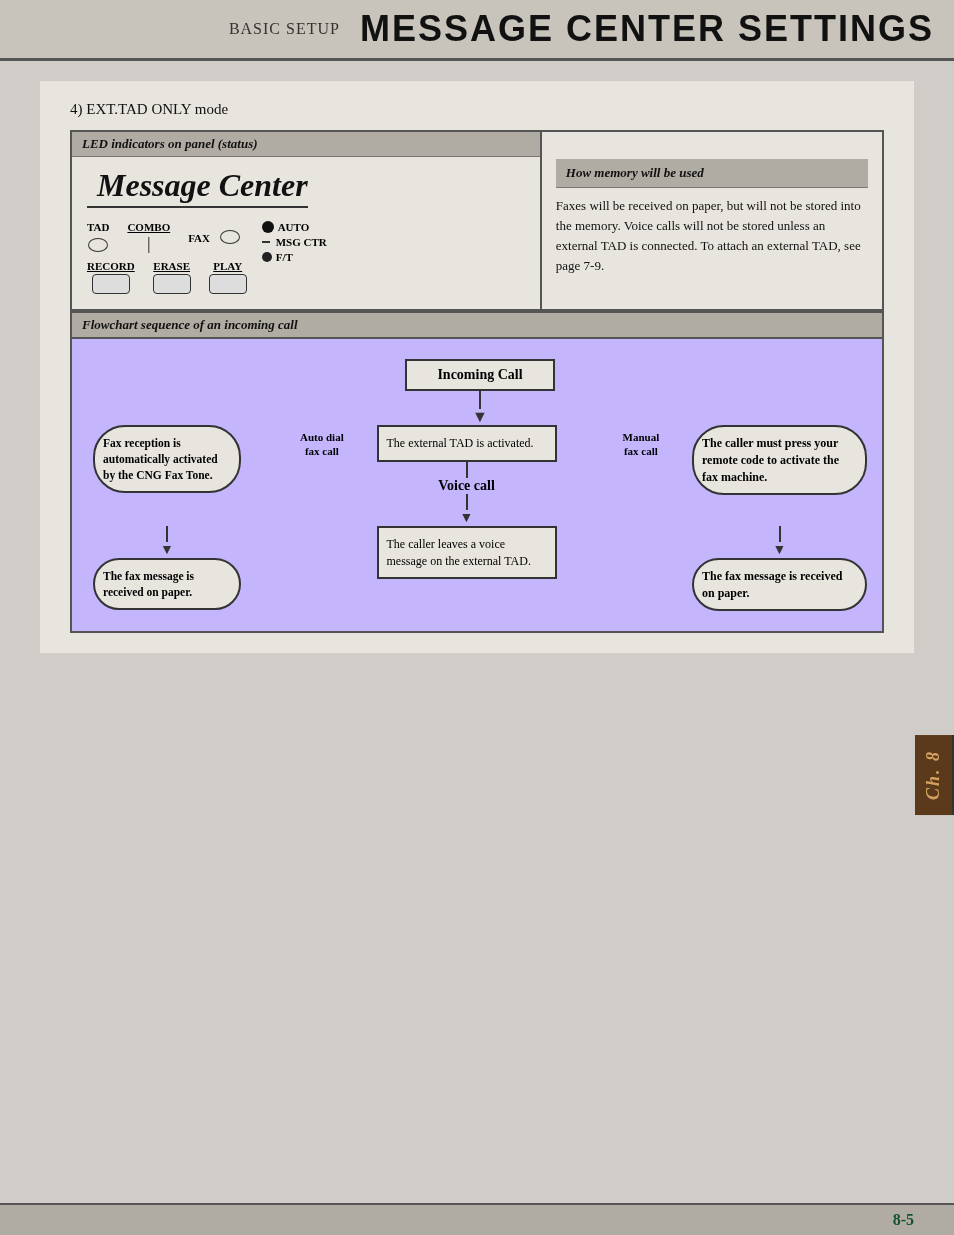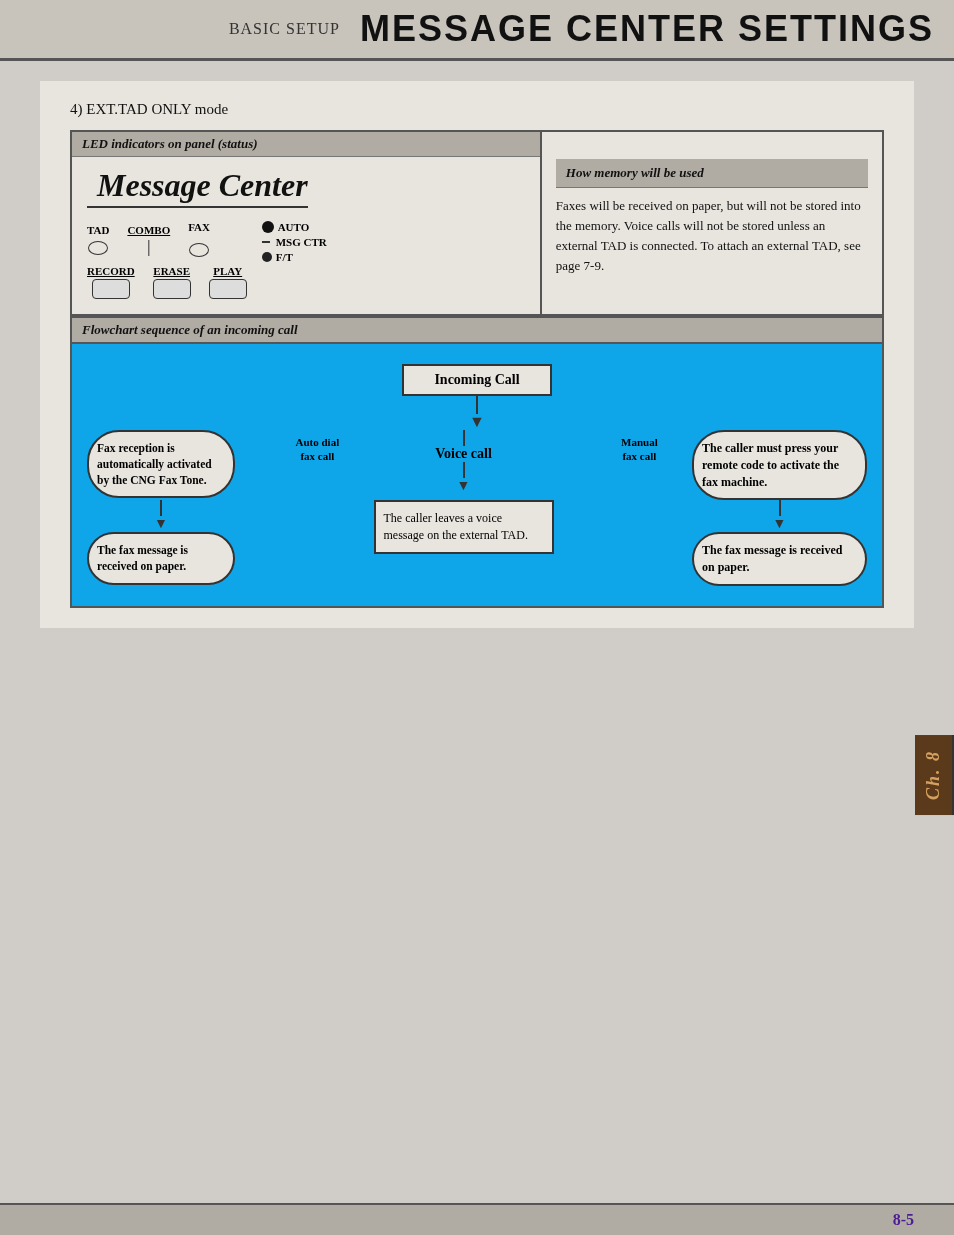--- a/index.html
+++ b/index.html
@@ -205,22 +205,22 @@
       padding: 4px 10px;
       font-size: 13px;
       font-weight: bold;
       font-style: italic;
       color: #111;
       margin-top: 0;
     }
 
     .flowchart-body {
       border: 2px solid #555;
-      background: #0ea5e9;
-      padding: 20px 15px 20px 15px;
+      background: #c4b5fd;
+      padding: 20px 15px 20px 21px;
     }
 
     .incoming-call-box {
       border: 2px solid #333;
       padding: 6px 30px;
       font-size: 14px;
       font-weight: bold;
       background: #e8e4de;
     }
 
@@ -258,21 +258,21 @@
       display: flex;
       align-items: center;
       justify-content: flex-end;
       padding-right: 40px;
       border-top: 2px solid #555;
     }
 
     .page-number {
       font-size: 16px;
       font-weight: bold;
-      color: #4c1d95;
+      color: #14532d;
     }
 
     
     .v-line {
       width: 2px;
       height: 20px;
       background: #333;
       margin: 0 auto;
     }
 
@@ -368,21 +368,21 @@
 
             <div class="mc-row">
               <div style="display:flex;flex-direction:column;align-items:center;gap:5px;">
                 <span class="mc-label">TAD</span>
                 <span class="mc-circle"></span>
               </div>
               <div style="display:flex;flex-direction:column;align-items:center;gap:3px;">
                 <span class="mc-label underline">COMBO</span>
                 <span style="font-size:16px; line-height:1;">|</span>
               </div>
-              <div style="display:flex;flex-direction:column;align-items:center;gap:10px;">
+              <div style="display:flex;align-items:flex-end;gap:10px;">
                 <span class="mc-label">FAX</span>
                 <span class="mc-circle"></span>
               </div>
             </div>
 
             <div class="mc-row">
               <div style="display:flex;flex-direction:column;align-items:center;gap:2px;">
                 <span class="mc-label underline">RECORD</span>
                 <span class="mc-button"></span>
               </div>
@@ -446,20 +446,23 @@
         </div>
 
         <div class="col-mid-labels" style="width:70px; padding-top:5px;">
           <div class="label-narrow">
             <span>Auto dial</span><br>
             <span>fax call</span>
           </div>
         </div>
 
         <div class="col-center" style="align-items:flex-start;">
+          <div class="fax-box-center">
+            <span>The external TAD is activated.</span>
+          </div>
           <div style="display:flex;flex-direction:column;align-items:center;width:100%;">
             <div class="v-line" style="height:16px;"></div>
             <div style="font-size:14px; font-weight:bold;">Voice call</div>
             <div class="v-line" style="height:16px;"></div>
             <div style="font-size:14px; color:#333;">▼</div>
           </div>
         </div>
 
         <div class="col-mid-labels" style="width:70px; padding-top:5px;">
           <div class="label-narrow">

